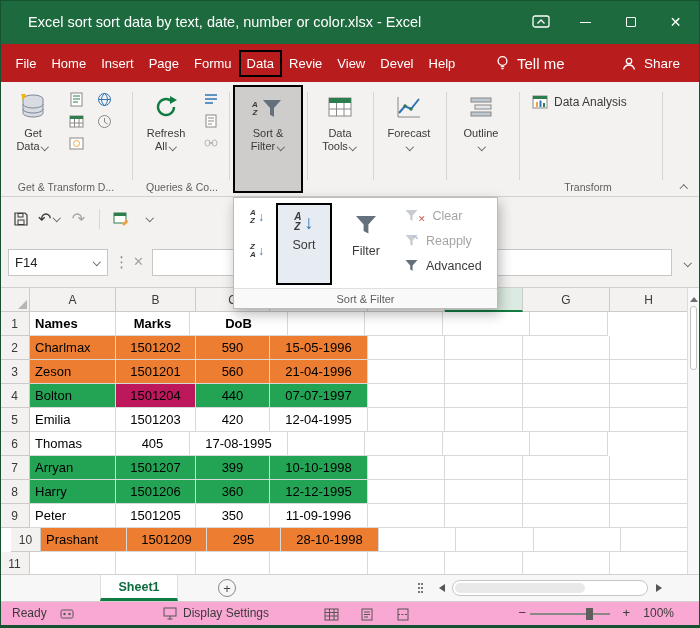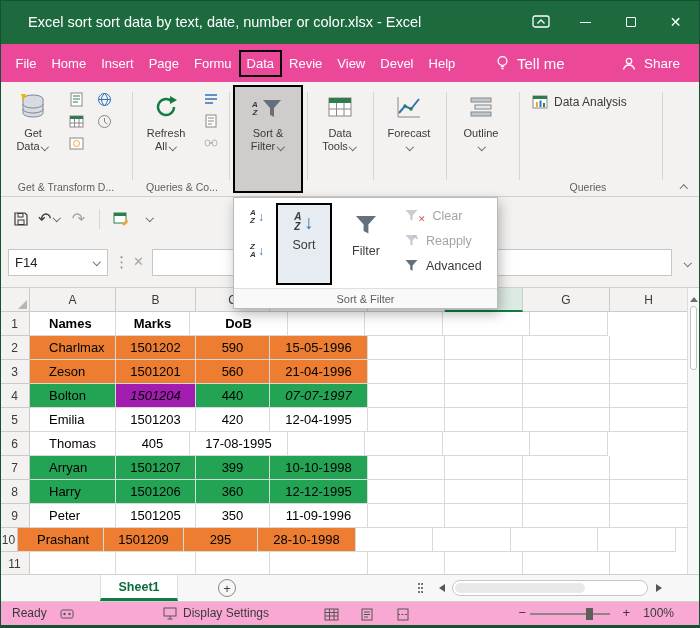--- a/index.html
+++ b/index.html
@@ -9,21 +9,21 @@
 
 
 .titlebar{position:absolute;left:0;top:0;width:100%;height:44px;background:#1C6A3E;display:flex;align-items:center;color:#fff}
 .title{margin-left:28px;font-size:14.5px;white-space:nowrap}
 .wc{position:absolute;right:2px;top:0;height:44px;display:flex}
 .wcb{width:45px;height:100%;display:flex;align-items:center;justify-content:center;font-size:14px}
 .ic-min{display:block;width:11px;border-top:1.6px solid #fff}
 .ic-max{display:block;width:10px;height:10px;border:1.4px solid #fff;border-radius:1px}
 
 
-.tabbar{position:absolute;left:0;top:44px;width:100%;height:38px;background:#ec4899;color:#fff}
+.tabbar{position:absolute;left:0;top:44px;width:100%;height:38px;background:#b91c1c;color:#fff}
 .mtabs{position:absolute;left:8px;top:0;height:100%;display:flex;align-items:center}
 .mtab{padding:6px 7.5px;font-size:13px;white-space:nowrap}
 .mtab.hl{border:2px solid #000;padding:4px 5.5px}
 .tellme{position:absolute;left:495px;top:0;height:100%;display:flex;align-items:center;gap:7px;font-size:15px}
 .share{position:absolute;right:20px;top:0;height:100%;display:flex;align-items:center;gap:7px;font-size:13.5px}
 
 
 .ribbon{position:absolute;left:0;top:82px;width:100%;height:115px;background:#F3F2F1;border-bottom:1px solid #D2D0CE}
 .rbig{position:absolute;top:7px;text-align:center;font-size:11px;line-height:13px;color:#3B3A39}
 .ric{height:36px;display:flex;align-items:center;justify-content:center;margin-bottom:2px}
@@ -55,21 +55,21 @@
 .finput{position:absolute;left:152px;top:9px;right:28px;height:27px;background:#fff;border:1px solid #C8C6C4}
 .fchev{position:absolute;right:8px;top:19px}
 
 
 .grid{position:absolute;left:0;top:288px;width:688px;height:286px;background:#fff;z-index:1;font-size:13px;color:#000}
 .grow{display:flex;height:24px}
 .gc{flex:none;height:100%;border-right:1px solid #D9D9D9;border-bottom:1px solid #D9D9D9;display:flex;align-items:center;justify-content:center;white-space:nowrap;overflow:hidden}
 .ghead .gc{background:#F3F2F1;color:#3B3A39;font-size:12px;border-color:#CCCBCA}
 .gch.sel{background:#DCEBE2;border-bottom:2px solid #107C41}
 .grh{background:#F3F2F1;color:#3B3A39;font-size:12px;border-color:#CCCBCA}
-.gc.left{justify-content:flex-start;padding-left:19px}
+.gc.left{justify-content:flex-start;padding-left:5px}
 .gc.bold{font-weight:700}
 .corner{position:relative}
 .corner::after{content:"";position:absolute;right:2px;bottom:2px;width:0;height:0;border-left:9px solid transparent;border-bottom:9px solid #B8B6B4}
 .vscroll{position:absolute;right:1px;top:288px;width:12px;height:286px;background:#F8F8F8;border-left:1px solid #DCDCDC;z-index:2}
 .tri-up{position:absolute;top:5px;left:1.5px;width:0;height:0;border:4px solid transparent;border-bottom:5px solid #707070}
 .vthumb{position:absolute;top:18px;left:2px;width:7px;height:64px;background:#fff;border:1px solid #C4C2C0;border-radius:3px}
 
 
 .sheetbar{position:absolute;left:0;top:574px;width:100%;height:27px;background:#F7F7F7;border-top:1px solid #D2D0CE;z-index:5;font-size:12.5px}
 .stab{position:absolute;left:100px;top:0;width:78px;height:100%;background:#fff;display:flex;align-items:center;justify-content:center;color:#0E6B3C;font-weight:700;border-bottom:3px solid #107C41;border-left:1px solid #E1DFDD;border-right:1px solid #E1DFDD}
@@ -299,21 +299,21 @@
   <div class="rline" style="left:532px;top:12px">
     <svg width="16" height="16" viewBox="0 0 16 16">
         <rect x="1" y="2" width="14" height="12" fill="#fff" stroke="#8A8886"></rect>
         <rect x="1" y="2" width="14" height="3" fill="#2E7D4F"></rect>
         <rect x="4" y="8" width="2" height="5" fill="#F2A33C"></rect>
         <rect x="7.5" y="6.5" width="2" height="6.5" fill="#2E74B5"></rect>
         <rect x="11" y="9" width="2" height="4" fill="#2E7D4F"></rect>
       </svg>
     <span>Data Analysis</span>
   </div>
-  <div class="glabel" style="left:540px;width:96px">Queries</div>
+  <div class="glabel" style="left:540px;width:96px">Transform</div>
   <div class="rsep" style="left:662px"></div>
   <span class="chev up collapse"></span>
 </div>
 
 <div class="qat">
   <span class="qbtn">
     <svg width="16" height="16" viewBox="0 0 16 16">
         <path d="M2 2h10l2 2v10H2z" fill="none" stroke="#3B3A39" stroke-width="1.2"></path>
         <rect x="5" y="9" width="6" height="4.5" fill="none" stroke="#3B3A39"></rect>
         <rect x="5" y="2.5" width="5" height="3.5" fill="none" stroke="#3B3A39"></rect>
@@ -390,23 +390,23 @@
       <div class="gc" style="width: 74px; background: rgb(237, 125, 49);">560</div>
       <div class="gc" style="width: 98px; background: rgb(237, 125, 49);">21-04-1996</div>
       <div class="gc" style="width: 77px;"></div>
       <div class="gc" style="width: 78px;"></div>
       <div class="gc" style="width: 87px;"></div>
       <div class="gc" style="width: 78px;"></div>
     </div>
     <div class="grow">
       <div class="gc grh" style="width: 30px;">4</div>
       <div class="gc left" style="width: 86px; background: rgb(35, 164, 85);">Bolton</div>
-      <div class="gc" style="width: 80px; background: #a21caf; font-style: italic;">1501204</div>
+      <div class="gc" style="width: 80px; background: #be185d;">1501204</div>
       <div class="gc" style="width: 74px; background: rgb(35, 164, 85);">440</div>
-      <div class="gc" style="width: 98px; background: rgb(35, 164, 85); font-style: italic;">07-07-1997</div>
+      <div class="gc" style="width: 98px; background: rgb(35, 164, 85);">07-07-1997</div>
       <div class="gc" style="width: 77px;"></div>
       <div class="gc" style="width: 78px;"></div>
       <div class="gc" style="width: 87px;"></div>
       <div class="gc" style="width: 78px;"></div>
     </div>
     <div class="grow">
       <div class="gc grh" style="width: 30px;">5</div>
       <div class="gc left" style="width: 86px;">Emilia</div>
       <div class="gc" style="width: 80px;">1501203</div>
       <div class="gc" style="width: 74px;">420</div>
@@ -453,21 +453,21 @@
       <div class="gc left" style="width: 86px;">Peter</div>
       <div class="gc" style="width: 80px;">1501205</div>
       <div class="gc" style="width: 74px;">350</div>
       <div class="gc" style="width: 98px;">11-09-1996</div>
       <div class="gc" style="width: 77px;"></div>
       <div class="gc" style="width: 78px;"></div>
       <div class="gc" style="width: 87px;"></div>
       <div class="gc" style="width: 78px;"></div>
     </div>
     <div class="grow">
-      <div class="gc grh" style="width: 18px;">10</div>
+      <div class="gc grh" style="width: 30px; margin-left: 11px;">10</div>
       <div class="gc left" style="width: 86px; background: rgb(237, 125, 49);">Prashant</div>
       <div class="gc" style="width: 80px; background: rgb(237, 125, 49);">1501209</div>
       <div class="gc" style="width: 74px; background: rgb(237, 125, 49);">295</div>
       <div class="gc" style="width: 98px; background: rgb(237, 125, 49);">28-10-1998</div>
       <div class="gc" style="width: 77px;"></div>
       <div class="gc" style="width: 78px;"></div>
       <div class="gc" style="width: 87px;"></div>
       <div class="gc" style="width: 78px;"></div>
     </div>
     <div class="grow">

